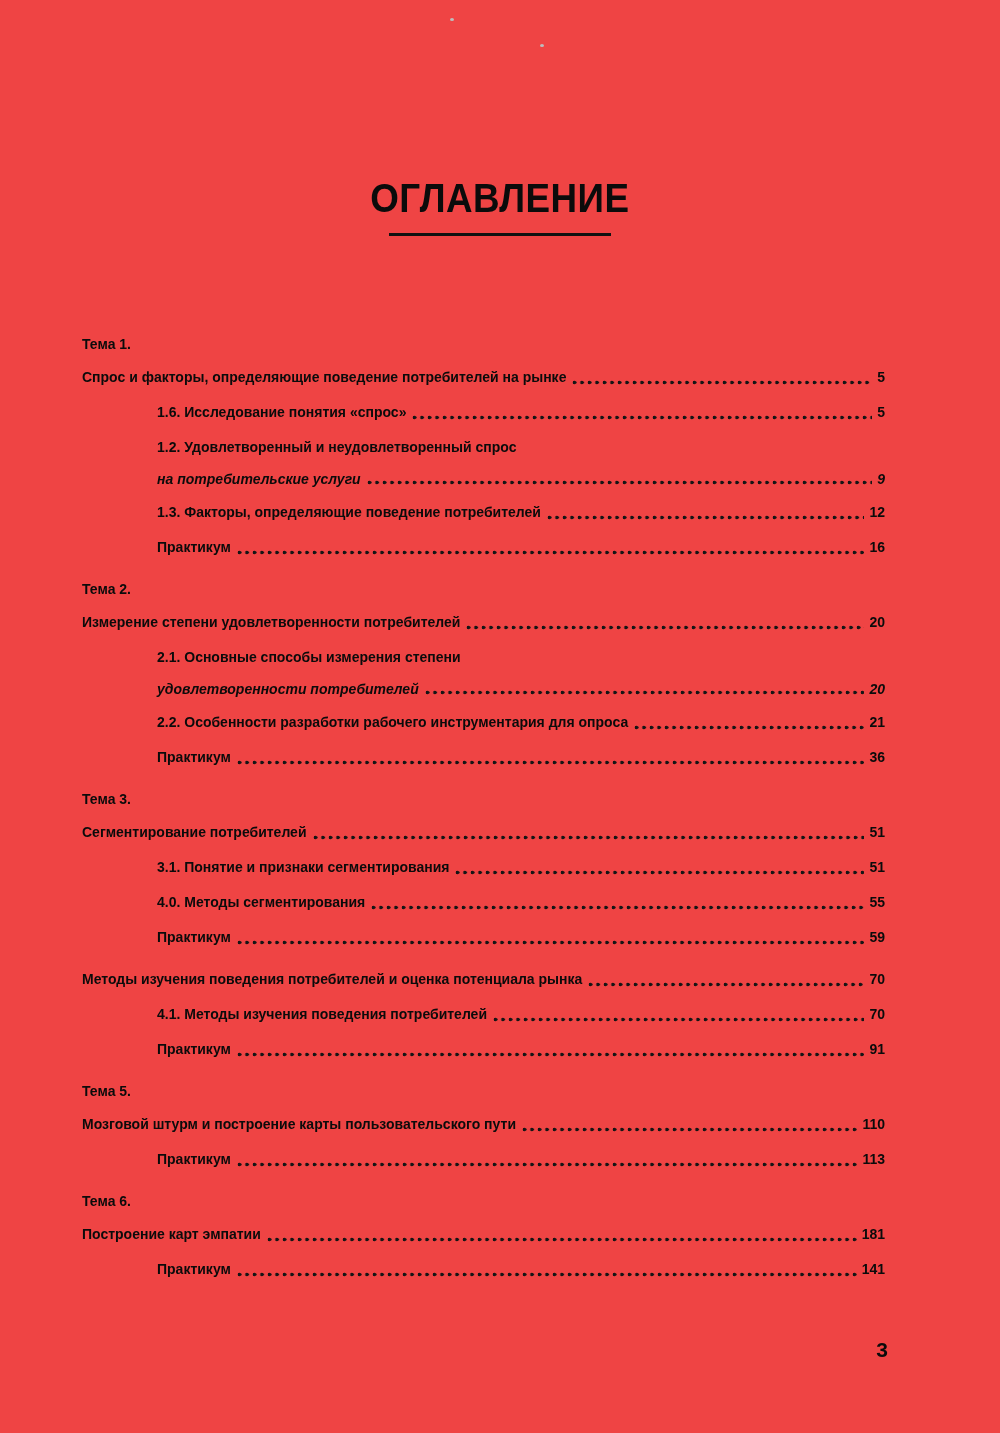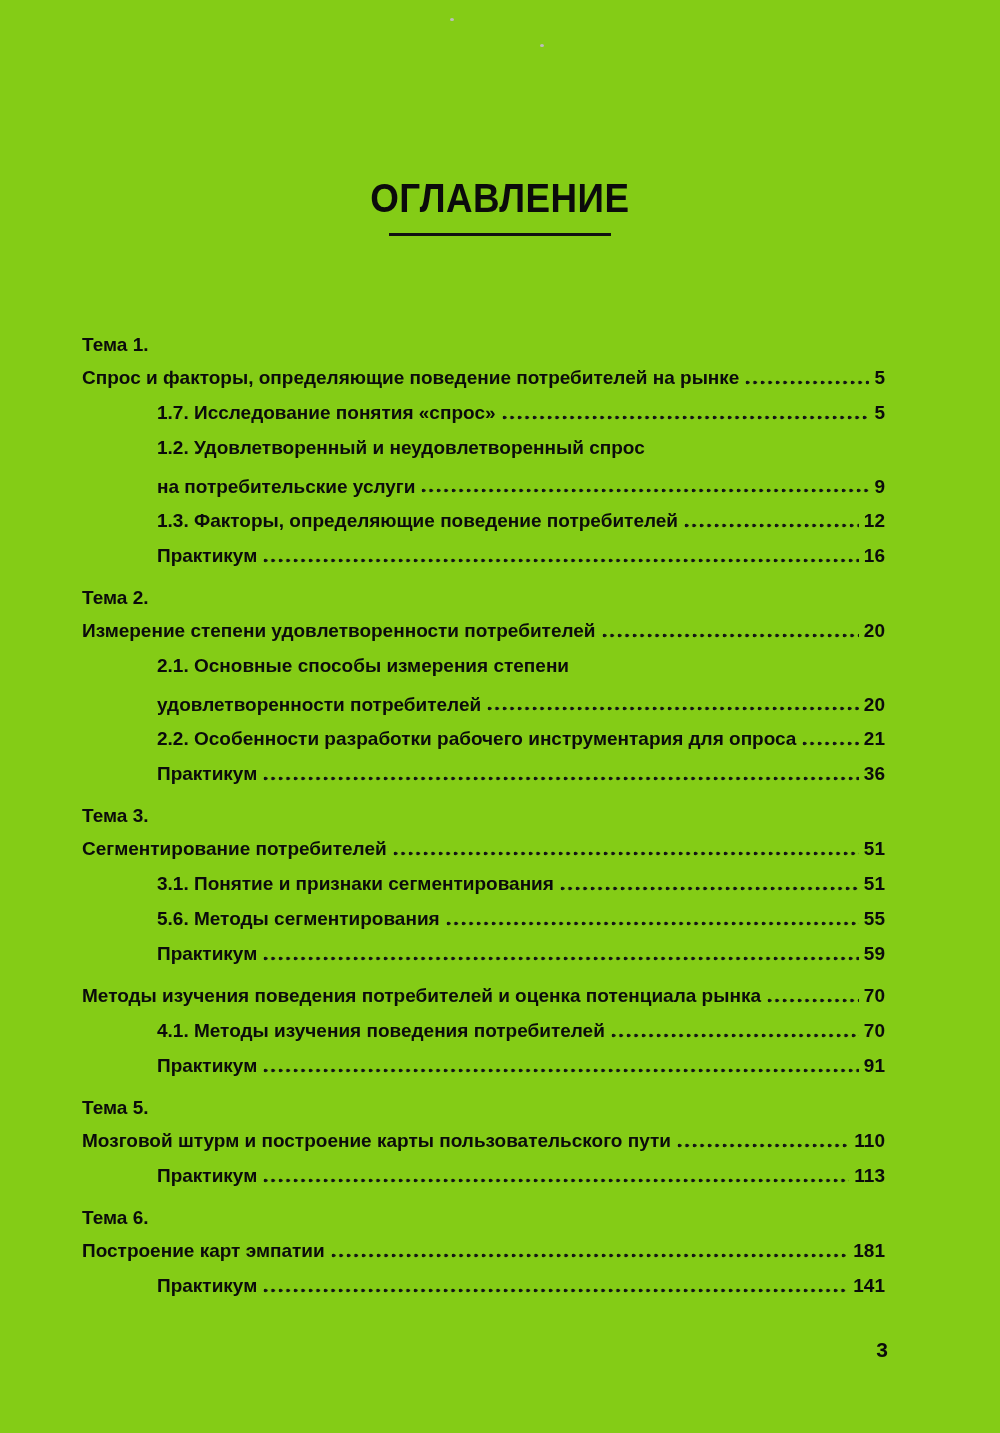--- a/index.html
+++ b/index.html
@@ -5,21 +5,21 @@
   html, body {
     margin: 0;
     padding: 0;
     background: #e8e8e8;
   }
   .page {
     position: relative;
     width: 1000px;
     height: 1433px;
     margin: 0 auto;
-    background: #84cc16;
+    background: #ef4444;
     font-family: "Liberation Sans", sans-serif;
     font-weight: 700;
     color: #0b0b0b;
     overflow: hidden;
   }
   .title-wrap {
     padding-top: 176px;
     text-align: center;
   }
   .page-title {
@@ -31,38 +31,39 @@
     transform-origin: center;
   }
   .title-underline {
     width: 222px;
     height: 3px;
     background: #111111;
     margin: 13px auto 0 auto;
   }
   .toc {
     margin: 92px 115px 0 82px; 
-    font-size: 19px;
+    font-size: 14px;
   }
   .section { margin-top: 9px; }
   .section:first-child { margin-top: 0; }
   .heading { line-height: 33px; }
   .toc-row {
     display: flex;
     align-items: baseline;
     line-height: 33px;
     justify-content: space-between;
   }
   .toc-row.sub {
     padding-left: 75px;
     margin-top: 2px;
   }
   .toc-row.cont {
-    margin-top: 8px;
+    margin-top: 0;
     line-height: 30px;
+    font-style: italic;
   }
   .toc-text { white-space: nowrap; }
   .leader {
     flex: 1 1 auto;
     min-width: 12px;
     height: 5px;
     align-self: flex-end;
     margin: 0 5px 9px 6px;
     background-image: radial-gradient(circle at 2.5px 2.5px, #151515 1.7px, rgba(0,0,0,0) 2.1px);
     background-size: 7.5px 5px;
@@ -103,21 +104,21 @@
   <div class="toc">
 
     <div class="section">
       <div class="heading">Тема 1.</div>
       <div class="toc-row">
         <span class="toc-text">Спрос и факторы, определяющие поведение потребителей на рынке</span>
         <span class="leader"></span>
         <span class="toc-page">5</span>
       </div>
       <div class="toc-row sub">
-        <span class="toc-text">1.7. Исследование понятия «спрос»</span>
+        <span class="toc-text">1.6. Исследование понятия «спрос»</span>
         <span class="leader"></span>
         <span class="toc-page">5</span>
       </div>
       <div class="toc-row sub">
         <span class="toc-text">1.2. Удовлетворенный и неудовлетворенный спрос</span>
       </div>
       <div class="toc-row sub cont">
         <span class="toc-text">на потребительские услуги</span>
         <span class="leader"></span>
         <span class="toc-page">9</span>
@@ -167,21 +168,21 @@
         <span class="toc-text">Сегментирование потребителей</span>
         <span class="leader"></span>
         <span class="toc-page">51</span>
       </div>
       <div class="toc-row sub">
         <span class="toc-text">3.1. Понятие и признаки сегментирования</span>
         <span class="leader"></span>
         <span class="toc-page">51</span>
       </div>
       <div class="toc-row sub">
-        <span class="toc-text">5.6. Методы сегментирования</span>
+        <span class="toc-text">4.0. Методы сегментирования</span>
         <span class="leader"></span>
         <span class="toc-page">55</span>
       </div>
       <div class="toc-row sub">
         <span class="toc-text">Практикум</span>
         <span class="leader"></span>
         <span class="toc-page">59</span>
       </div>
     </div>
 

